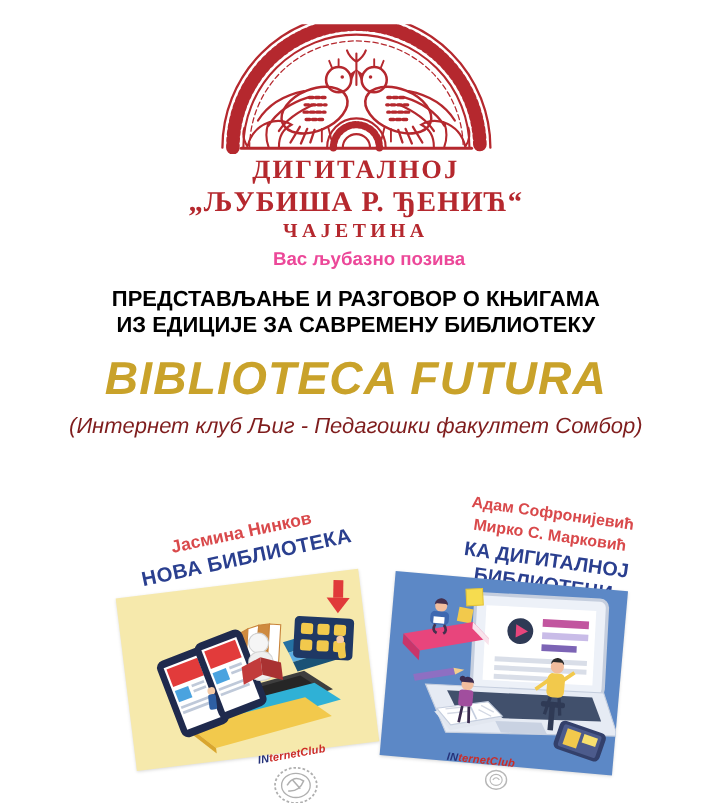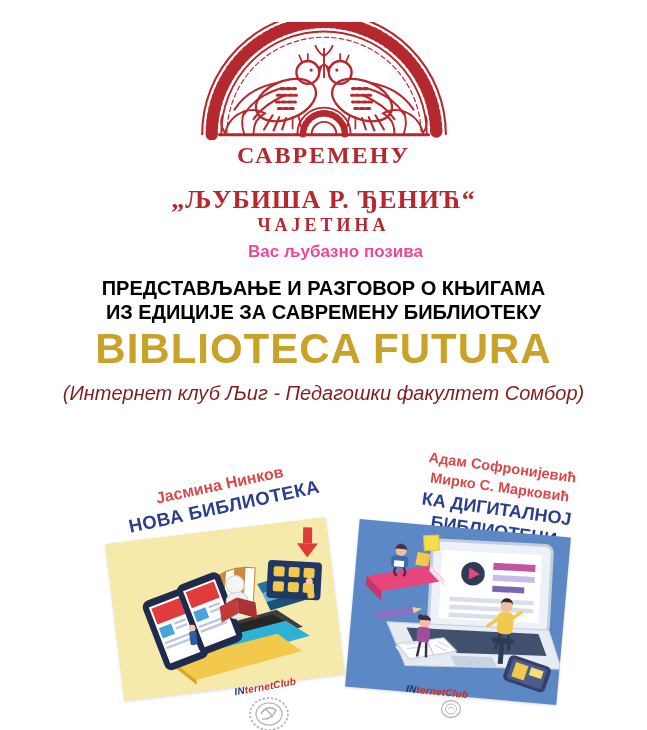--- a/index.html
+++ b/index.html
@@ -20,21 +20,21 @@
   .emblem { display: block; margin: 22px auto 0; width: 278px; height: 118px; }
 
   
   .lib-line1, .lib-line2, .lib-line3 {
     font-family: "Liberation Serif", serif;
     font-weight: bold;
     color: #B5282E;
     line-height: 1.05;
   }
   .lib-line1 { font-size: 24px; letter-spacing: 2px; margin-top: 3px; }
-  .lib-line2 { font-size: 26px; letter-spacing: 1px; margin-top: 18px; }
+  .lib-line2 { font-size: 26px; letter-spacing: 1px; margin-top: 2px; }
   .lib-line3 { font-size: 18px; letter-spacing: 4px; margin-top: 3px; }
 
   
   .invite {
     margin-top: 7px;
     font-size: 17px;
     font-weight: bold;
     color: #ec4899;
     padding-left: 24px;
   }
@@ -49,23 +49,24 @@
   .event {
     margin-top: 15px;
     font-size: 20px;
     font-weight: bold;
     color: #000000;
     line-height: 1.18;
   }
 
   
   .series {
-    margin-top: 2px;
+    margin-top: 13px;
     font-size: 42px;
     font-weight: bold;
+    font-style: italic;
     letter-spacing: 1px;
     color: #C9A22A;
     line-height: 1.05;
   }
 
   
   .orgs {
     margin-top: 11px;
     font-size: 20px;
     font-style: italic;
@@ -145,21 +146,21 @@
         <path d="M117 42.5 L114 35 M123 41 L123 33.5" stroke-width="1.8"></path>
         <path d="M95 70 h15 M91 77 h20 M90 84 h20 M92 91 h16" stroke-width="3.2" stroke-dasharray="3.5 2.6"></path>
         <path d="M90 64 Q60 70 46 92 M94 70 Q68 78 56 97 M99 77 Q76 87 66 102" stroke-width="2.2"></path>
         <path d="M86 98 L77 113 M93 100 L87 114 M100 101 L96 113" stroke-width="2.2"></path>
         <path d="M107 100 L107 112 M113 98 L116 110" stroke-width="1.8"></path>
       </g>
       <use href="#bird" transform="matrix(-1 0 0 1 280 0)"></use>
     </g>
   </svg>
 
-  <div class="lib-line1">САВРЕМЕНУ</div>
+  <div class="lib-line1">ДИГИТАЛНОЈ</div>
   <div class="lib-line2">„ЉУБИША Р. ЂЕНИЋ“</div>
   <div class="lib-line3">ЧАЈЕТИНА</div>
 
   <div class="invite">Вас љубазно позива</div>
 
   <div class="event">
     <div>ПРЕДСТАВЉАЊЕ И РАЗГОВОР О КЊИГАМА</div>
     <div>ИЗ ЕДИЦИЈЕ ЗА САВРЕМЕНУ БИБЛИОТЕКУ</div>
   </div>
 

